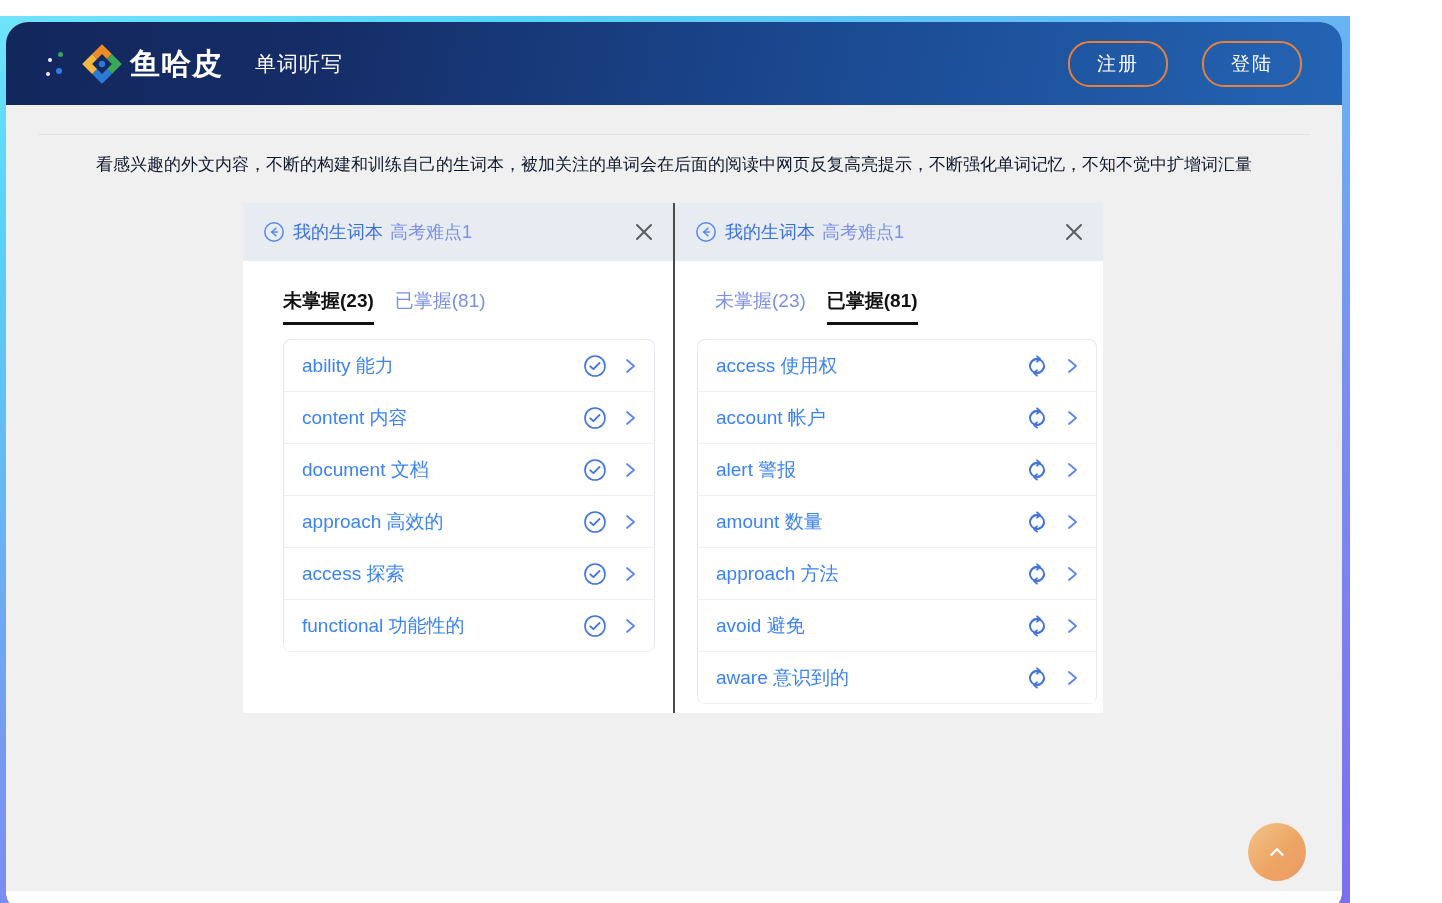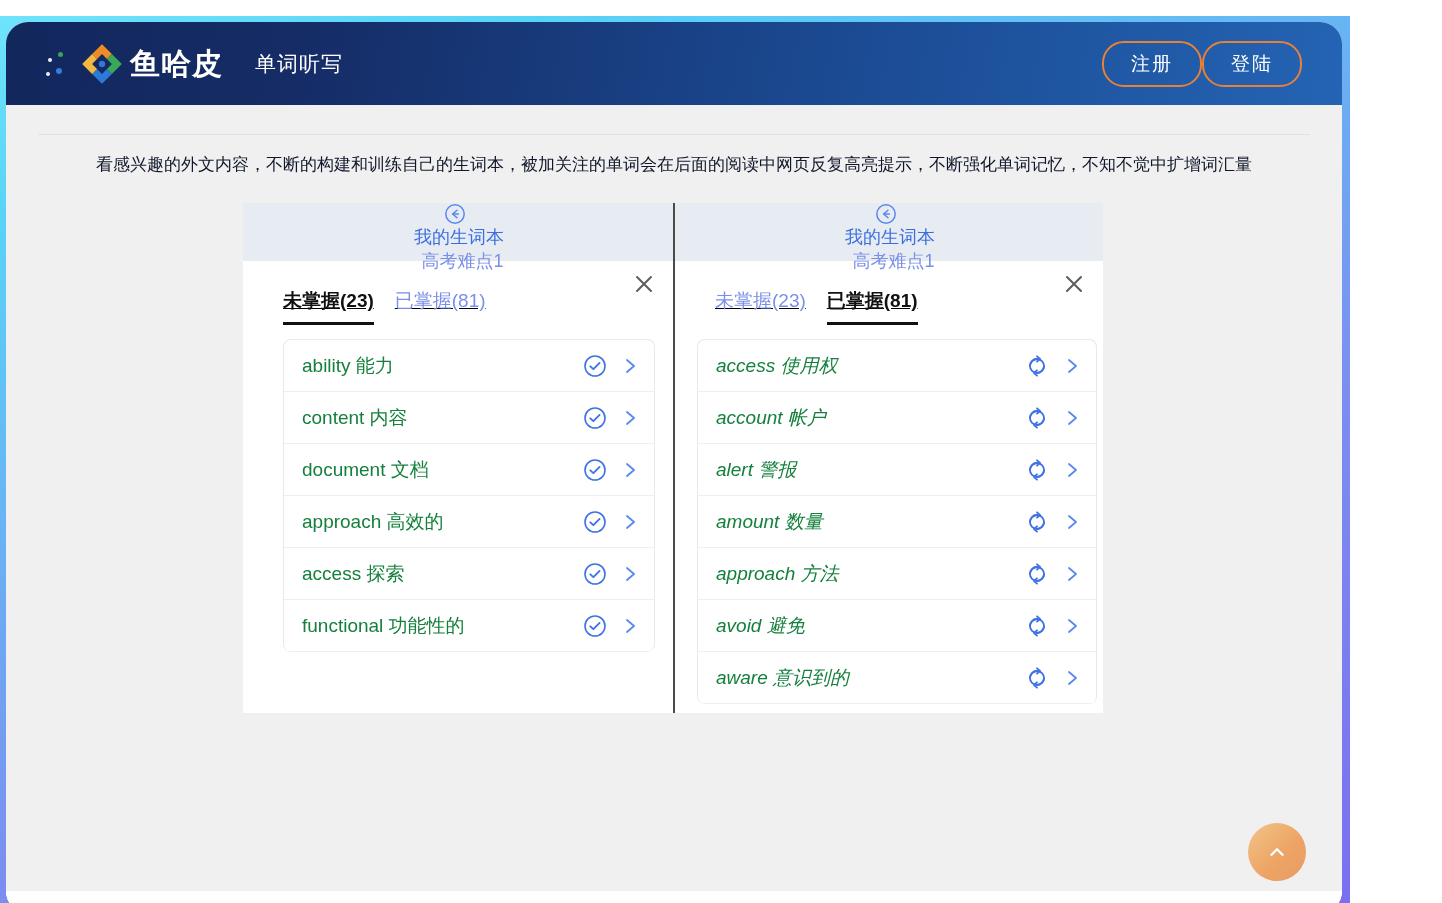--- a/index.html
+++ b/index.html
@@ -80,20 +80,21 @@
     font-size: 21px;
     text-decoration: none;
     white-space: nowrap;
     letter-spacing: 1px;
   }
 
   #nav-actions {
     margin-left: auto;
     display: flex;
     align-items: center;
+    gap: 34px;
   }
   .auth-btn {
     border: 2px solid #e8803a;
     border-radius: 22px;
     color: #ffffff;
     background: transparent;
     font-size: 19px;
     font-family: inherit;
     padding: 8px 27px;
     cursor: pointer;
@@ -151,21 +152,20 @@
     overflow: hidden;
   }
   .panel.right { border-left: 2px solid #4a4a4a; }
 
   .panel-header {
     height: 58px;
     background: #e7ecf3;
     display: flex;
     align-items: center;
     padding: 0 18px 0 20px;
-    flex-direction: column;
   }
   .back-icon {
     width: 22px; height: 22px;
     flex: 0 0 auto;
     margin-right: 8px;
   }
   .crumb-primary {
     color: #3b6fe0;
     font-size: 18px;
     white-space: nowrap;
@@ -181,21 +181,20 @@
     width: 22px; height: 22px;
     flex: 0 0 auto;
   }
 
   .tabs {
     display: flex;
     align-items: flex-end;
     gap: 21px;
     padding: 28px 0 0 40px;
     height: 64px;
-    text-decoration: underline;
   }
   .tab {
     font-size: 19px;
     position: relative;
     padding-bottom: 11px;
     white-space: nowrap;
     cursor: pointer;
   }
   .tab.active {
     color: #111111;
@@ -211,32 +210,32 @@
   .tab.inactive { color: #7b8fe8; }
 
   .word-list {
     margin: 14px 18px 0 40px;
     border: 1px solid #e6e9ef;
     border-radius: 8px;
     border-bottom: none;
     overflow: hidden;
     background: #ffffff;
   }
-  .panel.right .word-list { margin: 14px 6px 0 22px; font-style: italic; }
+  .panel.right .word-list { margin: 14px 6px 0 22px; }
 
   .word-row {
     display: flex;
     align-items: center;
     height: 52px;
     border-bottom: 1px solid #eceff4;
     padding: 0 15px 0 18px;
   }
   .word-text {
     font-size: 19px;
-    color: #15803d;
+    color: #3b82f6;
     white-space: nowrap;
   }
   .row-icons {
     margin-left: auto;
     display: flex;
     align-items: center;
     gap: 14px;
   }
   .state-icon { width: 24px; height: 24px; flex: 0 0 auto; }
   .chev-icon  { width: 18px; height: 18px; flex: 0 0 auto; }

